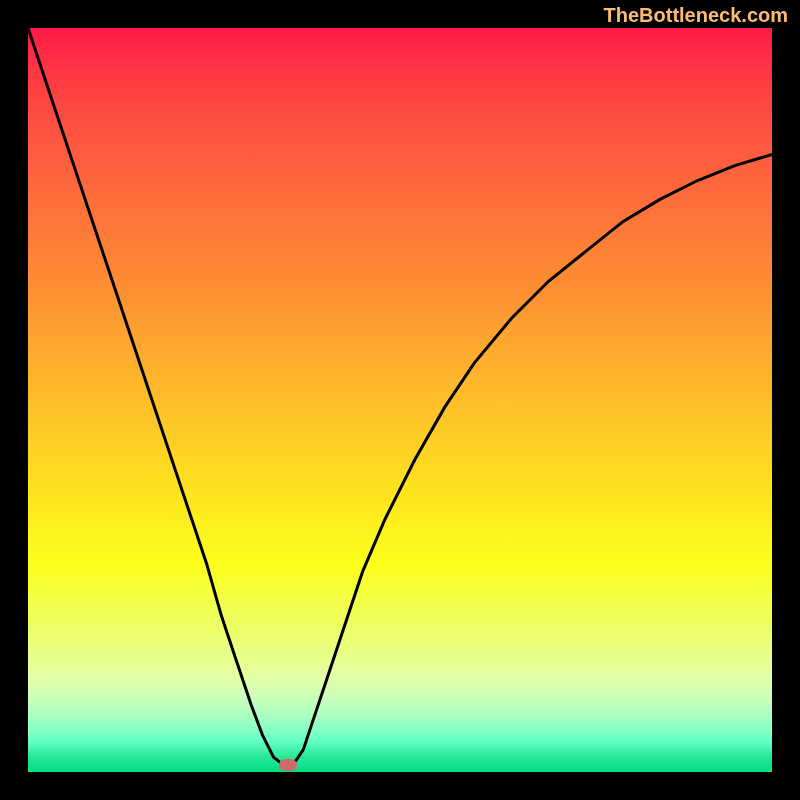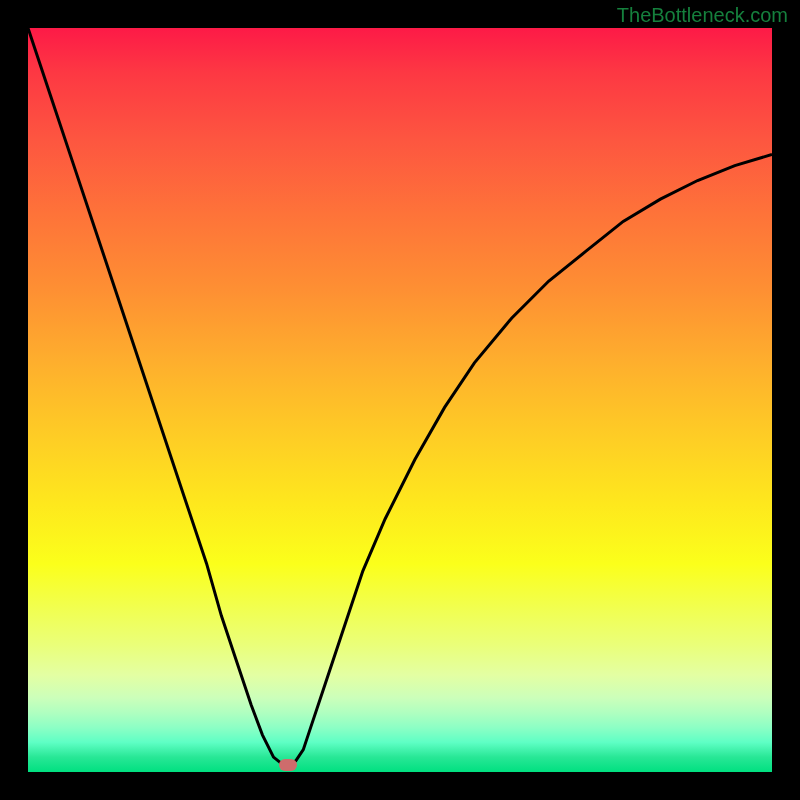--- a/index.html
+++ b/index.html
@@ -11,23 +11,23 @@
       width: 800px;
       height: 800px;
       background: #000;
       position: relative;
       font-family: Arial, sans-serif;
     }
     .watermark {
       position: absolute;
       top: 4px;
       right: 12px;
-      color: #15803d;
+      color: #fdba74;
       font-size: 20px;
-      font-weight: normal;
+      font-weight: bold;
       z-index: 10;
     }
     .chart-container {
       position: absolute;
       top: 28px;
       left: 28px;
       width: 744px;
       height: 744px;
       overflow: hidden;
     }

